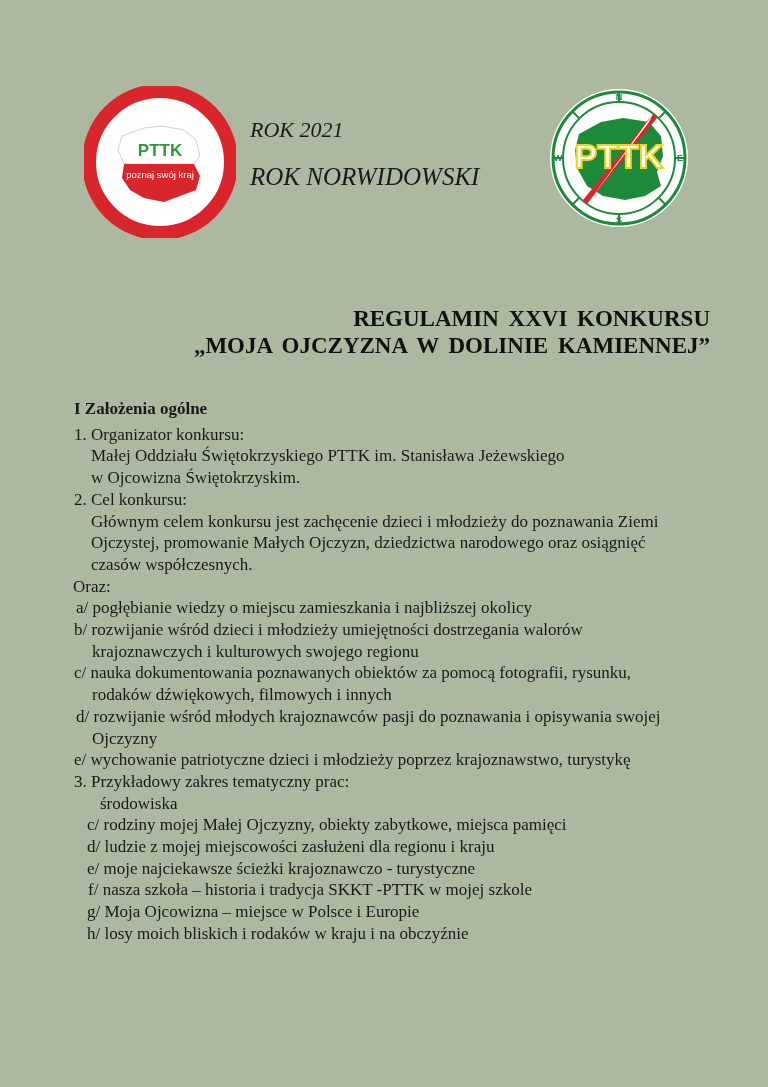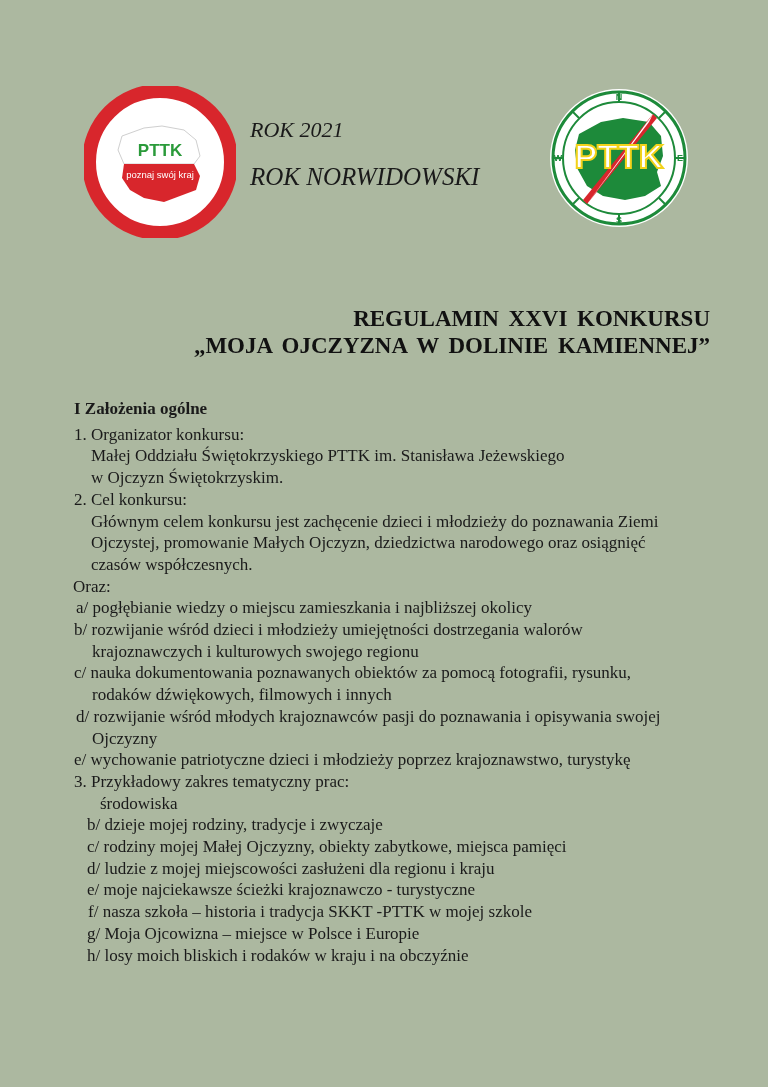--- a/index.html
+++ b/index.html
@@ -117,39 +117,38 @@
 <div class="year-title l2">ROK  NORWIDOWSKI</div>
 
 <div class="doc-title t1">REGULAMIN  XXVI  KONKURSU</div>
 <div class="doc-title t2">„MOJA  OJCZYZNA  W  DOLINIE  KAMIENNEJ”</div>
 
 <div class="content">
   <div class="line section-heading">I  Założenia ogólne</div>
 
   <div class="line">1. Organizator konkursu:</div>
   <div class="line ind1">Małej Oddziału Świętokrzyskiego PTTK im. Stanisława Jeżewskiego</div>
-  <div class="line ind1">w Ojczyzn Świętokrzyskim.</div>
+  <div class="line ind1">w Ojcowizna Świętokrzyskim.</div>
 
   <div class="line">2. Cel konkursu:</div>
   <div class="line ind1">Głównym celem konkursu jest zachęcenie dzieci i młodzieży do poznawania Ziemi</div>
   <div class="line ind1">Ojczystej, promowanie Małych Ojczyzn, dziedzictwa narodowego oraz osiągnięć</div>
   <div class="line ind1">czasów współczesnych.</div>
   <div class="line" style="margin-left:-1px">Oraz:</div>
 
   <div class="line" style="padding-left:2px">a/ pogłębianie wiedzy o miejscu zamieszkania i najbliższej okolicy</div>
   <div class="line" style="padding-left:0px">b/ rozwijanie wśród dzieci i młodzieży umiejętności dostrzegania walorów</div>
   <div class="line" style="padding-left:18px">krajoznawczych i kulturowych swojego regionu</div>
   <div class="line" style="padding-left:0px">c/ nauka dokumentowania poznawanych obiektów za pomocą fotografii, rysunku,</div>
   <div class="line" style="padding-left:18px">rodaków dźwiękowych, filmowych i innych</div>
   <div class="line" style="padding-left:2px">d/ rozwijanie wśród młodych krajoznawców pasji do poznawania i opisywania swojej</div>
   <div class="line" style="padding-left:18px">Ojczyzny</div>
   <div class="line" style="padding-left:0px">e/ wychowanie patriotyczne dzieci i młodzieży poprzez krajoznawstwo, turystykę</div>
 
   <div class="line">3. Przykładowy zakres tematyczny prac:</div>
   <div class="line" style="padding-left:26px">środowiska</div>
-  <div class="line" style="padding-left:13px">b/ dzieje mojej rodziny, tradycje i zwyczaje</div>
   <div class="line" style="padding-left:13px">c/ rodziny mojej Małej Ojczyzny, obiekty zabytkowe, miejsca pamięci</div>
   <div class="line" style="padding-left:13px">d/ ludzie z mojej miejscowości zasłużeni dla regionu i kraju</div>
   <div class="line" style="padding-left:13px">e/ moje najciekawsze ścieżki krajoznawczo - turystyczne</div>
   <div class="line" style="padding-left:14px">f/ nasza szkoła – historia i tradycja SKKT -PTTK w mojej szkole</div>
   <div class="line" style="padding-left:13px">g/ Moja Ojcowizna – miejsce w Polsce i Europie</div>
   <div class="line" style="padding-left:13px">h/ losy moich bliskich i rodaków w kraju i na obczyźnie</div>
 </div>
 
 </body></html>

